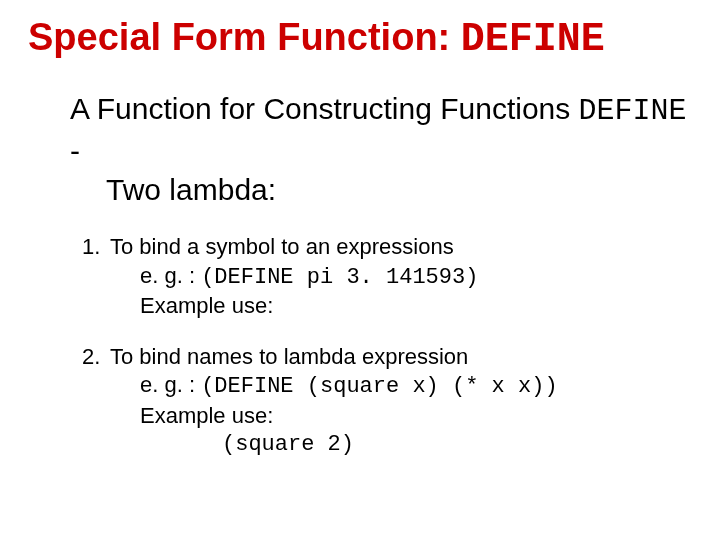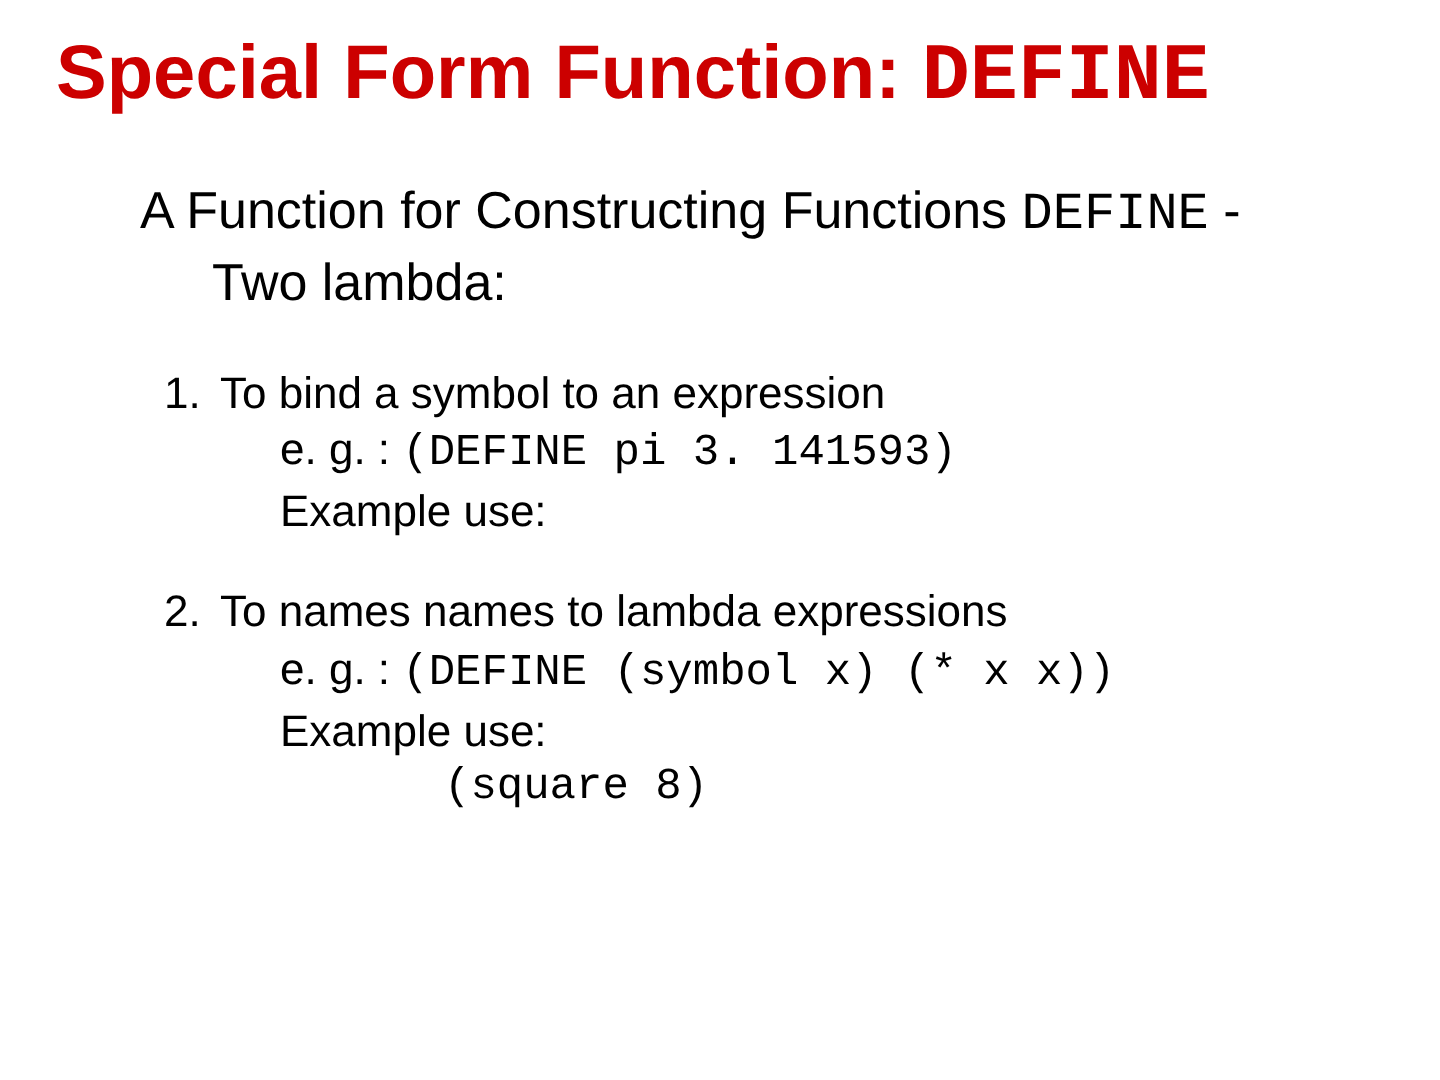--- a/index.html
+++ b/index.html
@@ -24,21 +24,21 @@
     line-height: 1.05;
     margin: 0 0 28px 0;
     white-space: nowrap;
   }
   .title .mono {
     font-family: "Courier New", Courier, monospace;
     font-weight: 700;
     font-size: 40px;
   }
   .intro {
-    font-size: 26px;
+    font-size: 30px;
     line-height: 1.3;
     margin: 0 0 24px 0;
     padding-left: 42px;
   }
   .intro .hang {
     display: block;
     padding-left: 36px;
   }
   .intro .mono {
     font-family: "Courier New", Courier, monospace;
@@ -81,30 +81,30 @@
   </h1>
 
   <p class="intro">
     <span>A Function for Constructing Functions </span><span class="mono">DEFINE</span><span> -</span>
     <span class="hang">Two lambda:</span>
   </p>
 
   <ol class="items">
     <li>
       <span class="num">1.</span>
-      <span>To bind a symbol to an expression</span>
+      <span>To bind a symbol to an expressions</span>
       <span class="indent1">
         <span>e. g. : </span><span class="mono">(DEFINE pi 3. 141593)</span>
       </span>
       <span class="indent1">Example use:</span>
     </li>
     <li>
       <span class="num">2.</span>
-      <span>To names names to lambda expressions</span>
+      <span>To bind names to lambda expression</span>
       <span class="indent1">
-        <span>e. g. : </span><span class="mono">(DEFINE (symbol x) (* x x))</span>
+        <span>e. g. : </span><span class="mono">(DEFINE (square x) (* x x))</span>
       </span>
       <span class="indent1">Example use:</span>
-      <span class="indent2 mono">(square 8)</span>
+      <span class="indent2 mono">(square 2)</span>
     </li>
   </ol>
 
 </div>
 
 </body></html>

